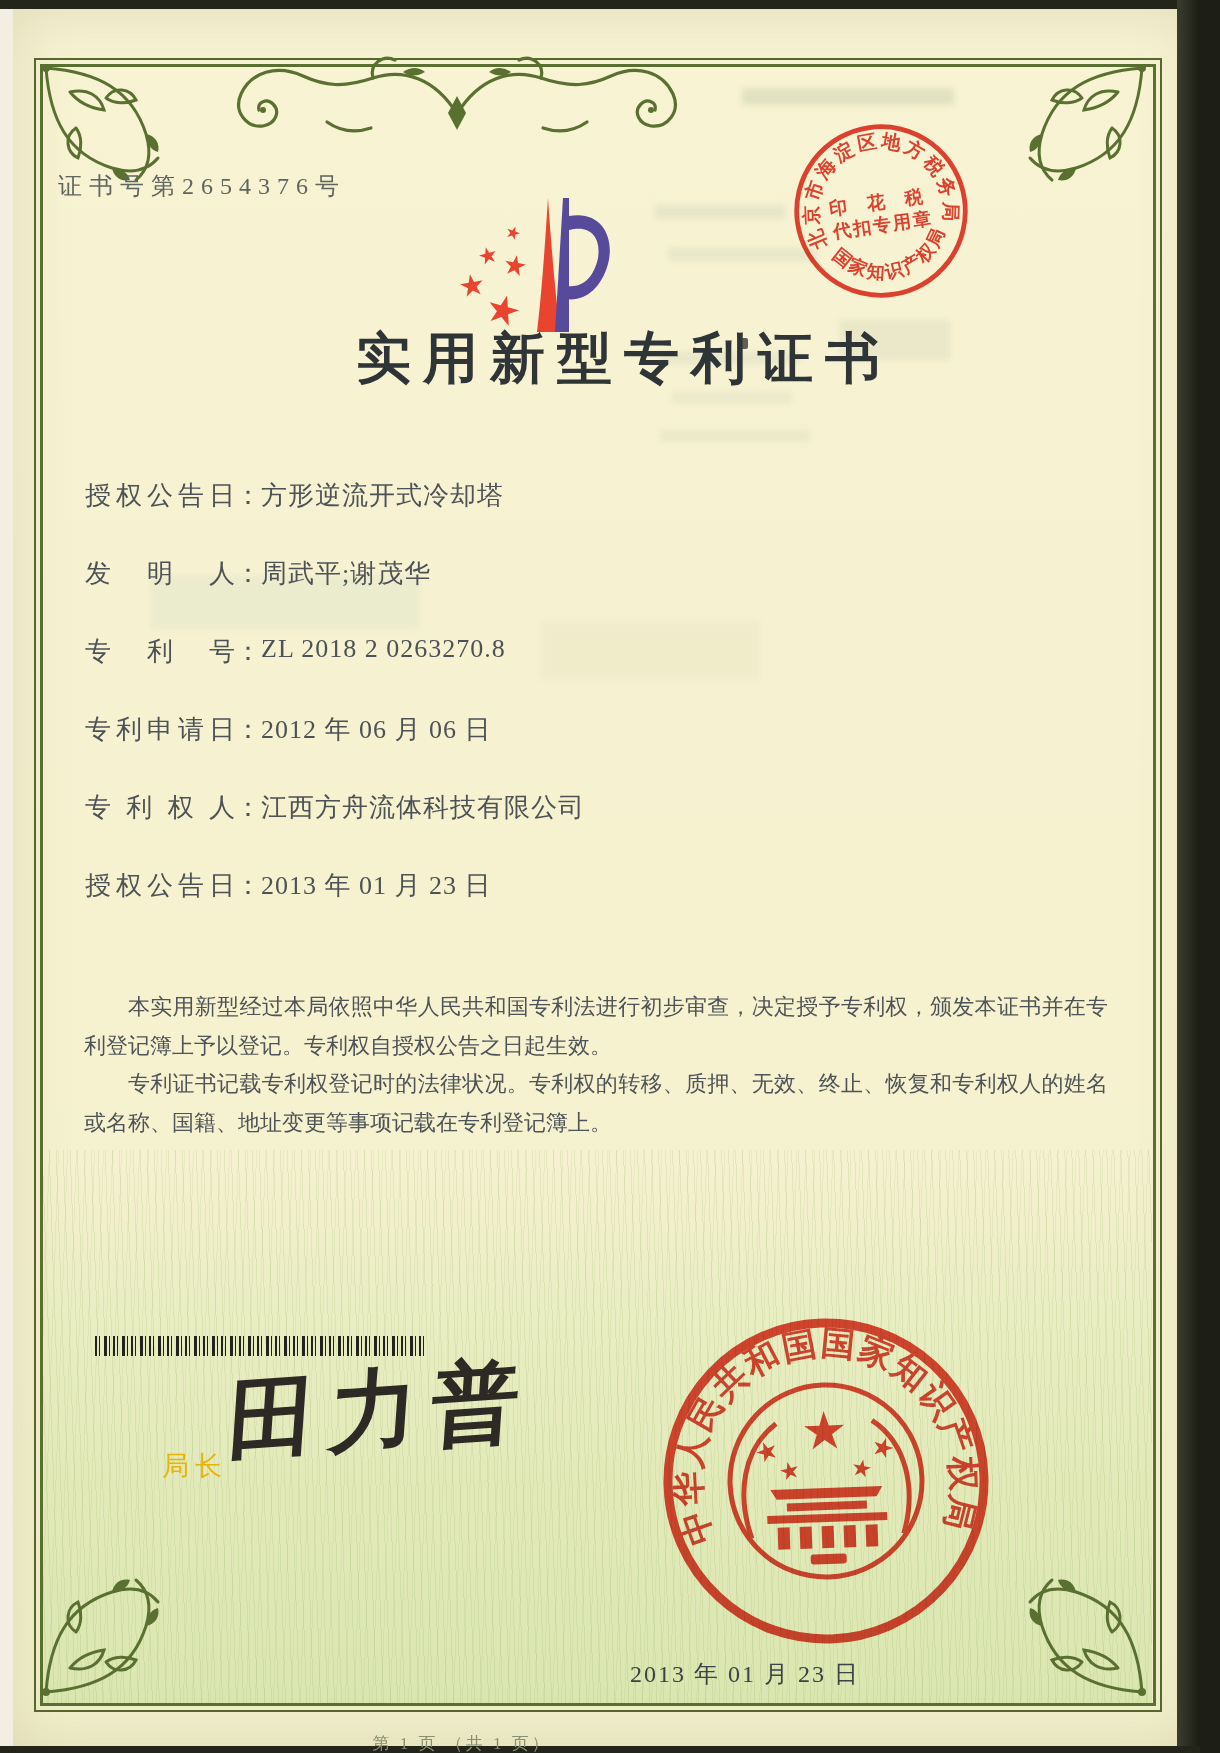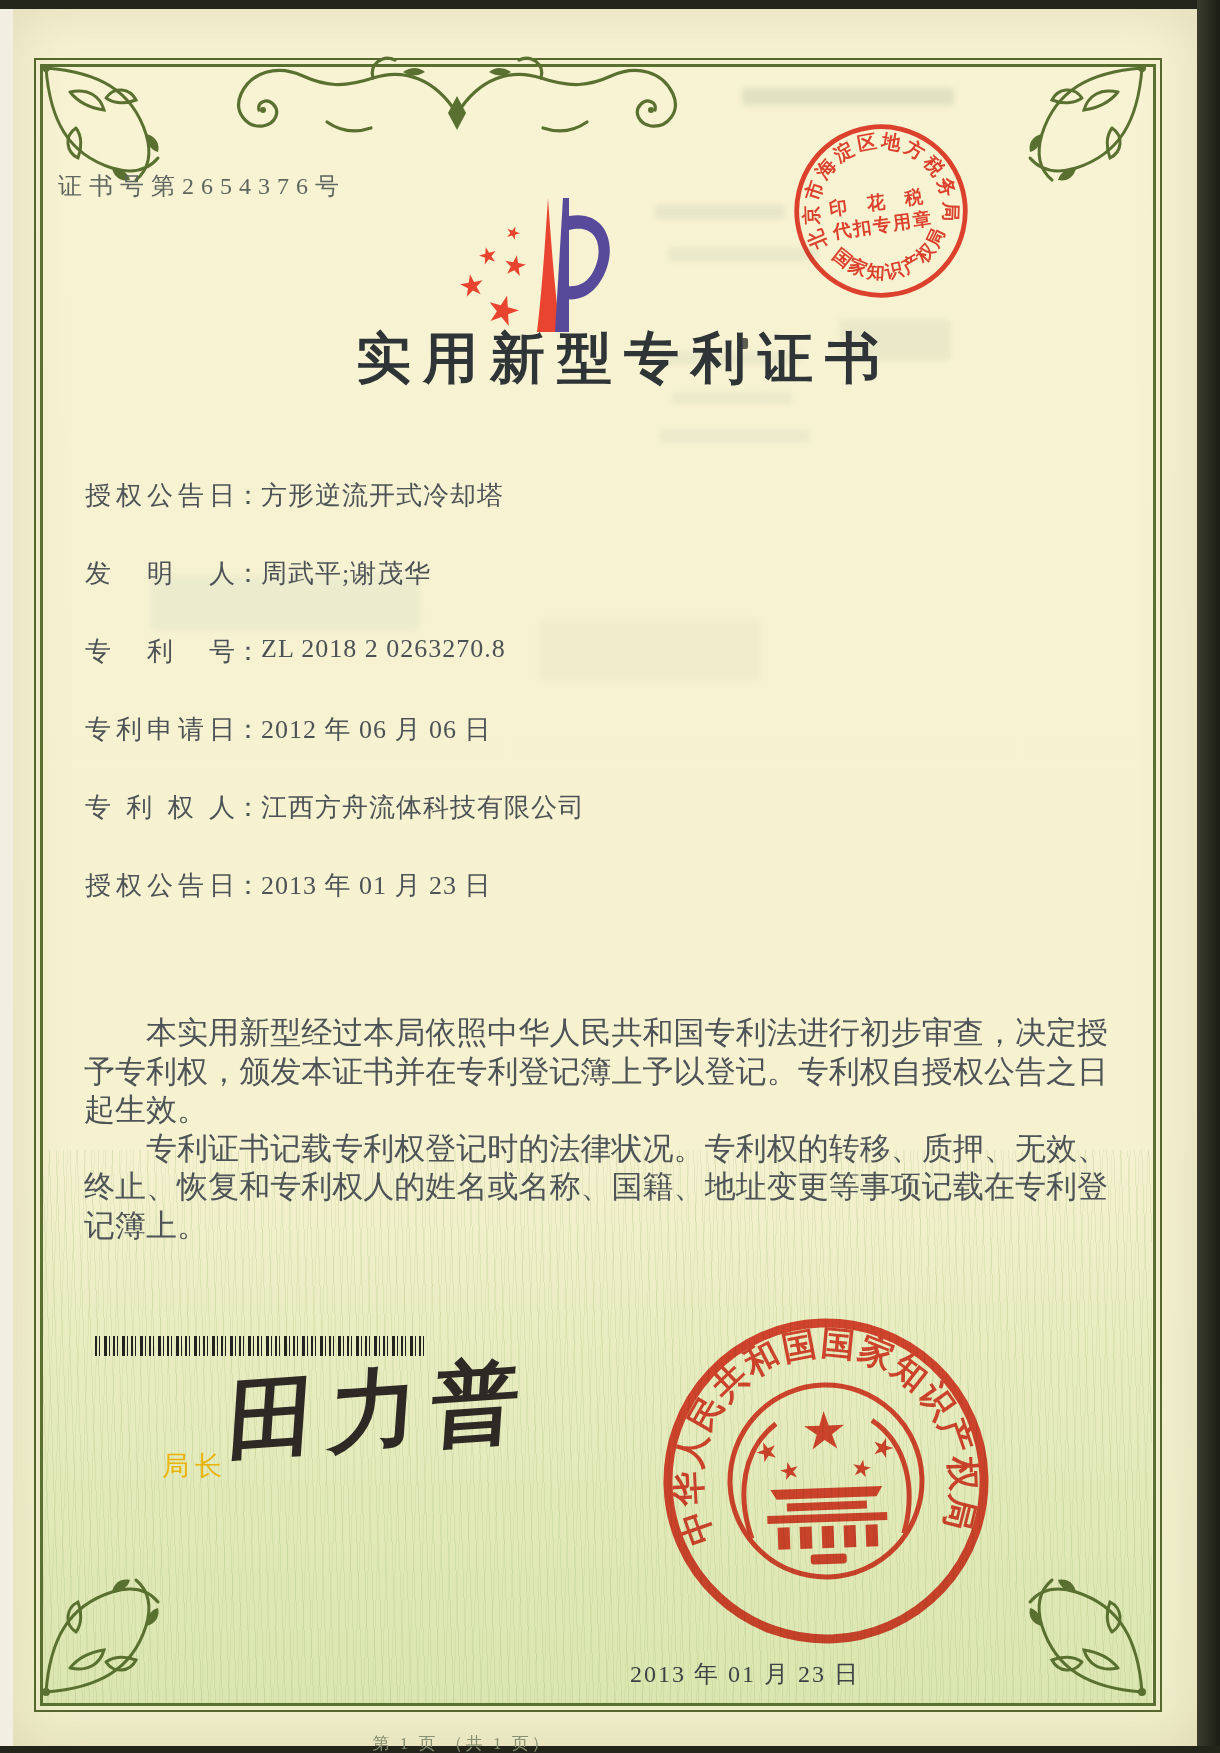--- a/index.html
+++ b/index.html
@@ -1,17 +1,17 @@
 <!DOCTYPE html>
 <html><head>
 <meta charset="utf-8">
 <style>
   html,body{margin:0;padding:0;background:#1d1f17;}
   #page{position:relative;width:1200px;height:1753px;overflow:hidden;
-        font-family:"Liberation Serif","DejaVu Serif",serif;background:#1d1f17;padding-left:20px;}
+        font-family:"Liberation Serif","DejaVu Serif",serif;background:#1d1f17;}
   .abs{position:absolute;}
   
   .edge-top{left:0;top:0;width:1220px;height:9px;background:#23251b;}
   .edge-right{right:0;top:0;width:23px;height:1753px;background:linear-gradient(90deg,#3a3d2e,#1b1d14);}
   .edge-bottom{left:0;bottom:0;width:1220px;height:7px;background:#23251b;}
   .edge-left{left:0;top:0;width:13px;height:1753px;background:#f2efe2;}
   
   .paper{left:13px;top:9px;width:1184px;height:1738px;
          background:linear-gradient(180deg,#f7f3d3 0%,#f6f2d0 62%,#f2f0cc 100%);
          box-shadow:inset 0 0 60px rgba(120,110,60,.18);}
@@ -26,21 +26,21 @@
   .corner{width:120px;height:120px;}
   .ghost{filter:blur(3px);}
   
   .certno{left:58px;top:170px;font-size:24px;letter-spacing:7px;color:#5f665f;}
   .title{left:92px;top:322px;width:800px;text-align:right;font-size:55px;font-weight:600;
          letter-spacing:12px;color:#2f3437;}
   .frow{left:85px;height:34px;font-size:26px;color:#4d5256;white-space:nowrap;}
   .frow .lbl{display:inline-block;width:150px;text-align:justify;text-align-last:justify;vertical-align:top;}
   .frow .colon{display:inline-block;vertical-align:top;}
   .frow .val{display:inline-block;vertical-align:top;letter-spacing:1px;}
-  .paras{left:84px;top:1014px;width:1024px;font-size:31px;line-height:38.5px;color:#4e5357;
+  .paras{left:84px;top:988px;width:1024px;font-size:22px;line-height:38.5px;color:#4e5357;
          text-align:justify;font-family:Liberation Serif, serif;}
   .paras p{margin:0;text-indent:2em;}
   .barcode{left:95px;top:1336px;width:330px;height:20px;
      background:repeating-linear-gradient(90deg,#22221e 0 2px,rgba(0,0,0,0) 2px 4px,#22221e 4px 5px,
         rgba(0,0,0,0) 5px 9px,#22221e 9px 12px,rgba(0,0,0,0) 12px 14px,#22221e 14px 15px,rgba(0,0,0,0) 15px 18px);}
   .director{left:162px;top:1448px;font-size:27px;letter-spacing:6px;color:#eab308;}
   .sig{left:228px;top:1362px;font-size:88px;font-weight:700;color:#2d2a25;letter-spacing:14px;
        transform:rotate(-4deg) skewX(-8deg);transform-origin:left center;}
   .sealdate{left:630px;top:1658px;font-size:24px;letter-spacing:2px;color:#3e4145;}
   .footer{left:282px;top:1732px;width:360px;text-align:center;font-size:17px;letter-spacing:3px;color:#879073;}

